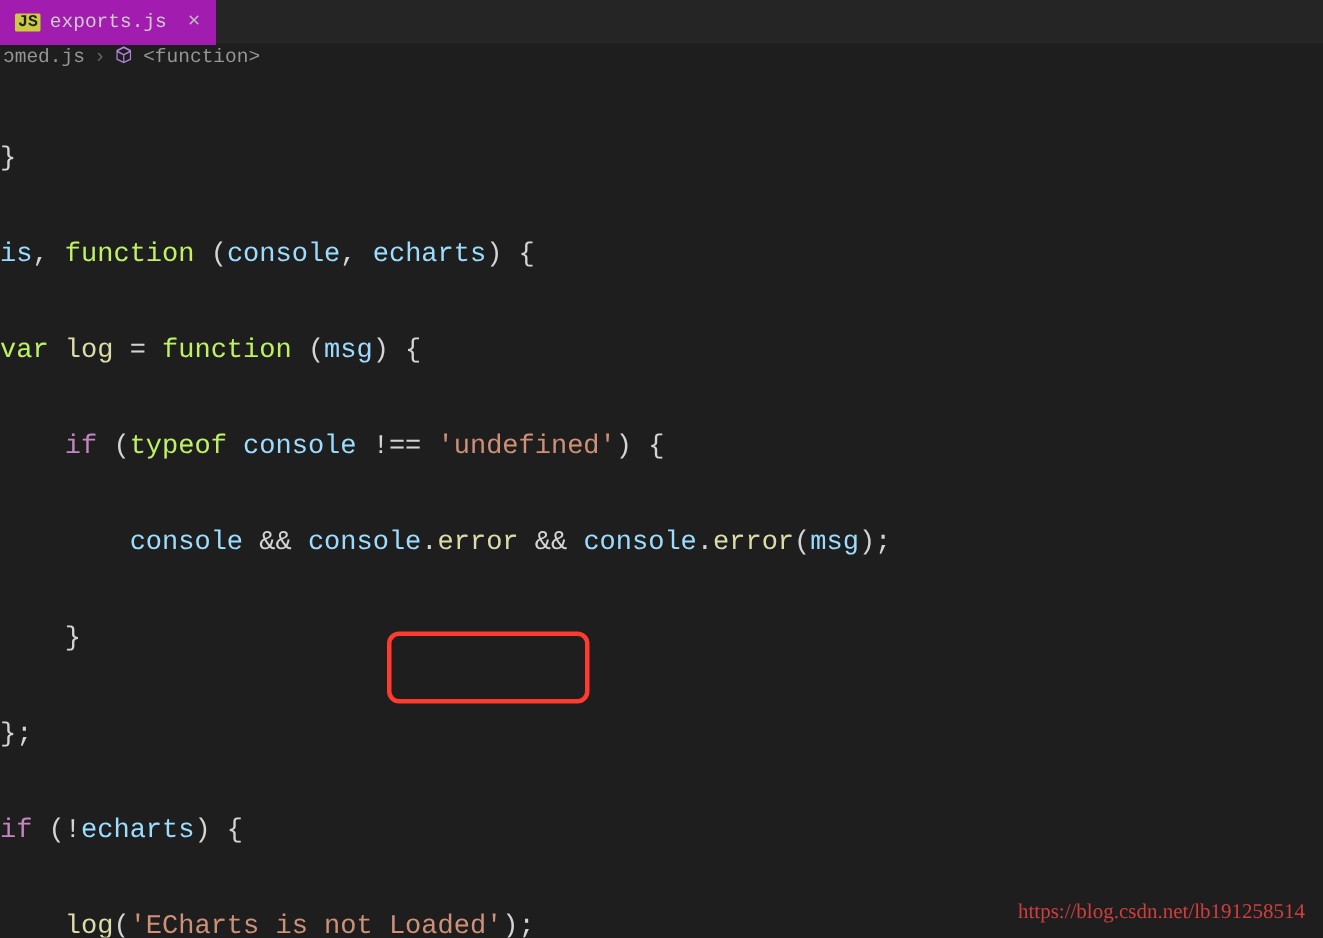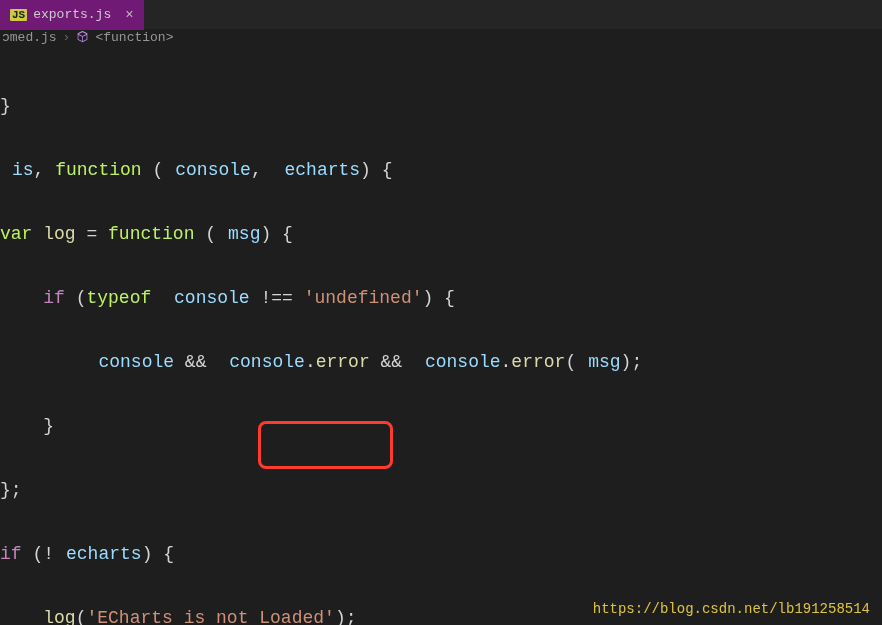--- a/index.html
+++ b/index.html
@@ -14,21 +14,21 @@
     position: relative;
   }
   .tab-bar {
     background: #252526;
     height: 30px;
     display: flex;
     align-items: center;
     border-bottom: 1px solid #1e1e1e;
   }
   .tab {
-    background: #701a75;
+    background: #a21caf;
     height: 30px;
     display: flex;
     align-items: center;
     padding: 0 10px 0 10px;
     gap: 6px;
     color: #cccccc;
     font-size: 13px;
   }
   .tab .js-icon {
     color: #cbcb41;
@@ -62,36 +62,36 @@
   .editor {
     padding: 4px 0 0 0;
     line-height: 32px;
     white-space: pre;
     position: relative;
   }
   .line { padding-left: 0; }
   .k-blue { color: #bef264; }
   .k-purple { color: #c586c0; }
   .k-func { color: #dcdcaa; }
-  .k-var { color: #9cdcfe; padding-left: 12px; }
+  .k-var { color: #9cdcfe; }
   .k-str { color: #ce9178; }
   .k-punct { color: #d4d4d4; }
   .highlight-box {
     position: absolute;
     border: 3px solid #ff3b30;
     border-radius: 8px;
     pointer-events: none;
   }
   .watermark {
     position: absolute;
     bottom: 8px;
     right: 12px;
-    color: #fde047;
+    color: #ef4444;
     font-size: 14px;
-    font-family: Liberation Mono, monospace;
+    font-family: Liberation Serif, serif;
     opacity: 0.85;
   }
 </style>
 </head>
 <body>
 
 <div class="tab-bar">
   <div class="tab">
     <span class="js-icon">JS</span>
     <span>exports.js</span>

